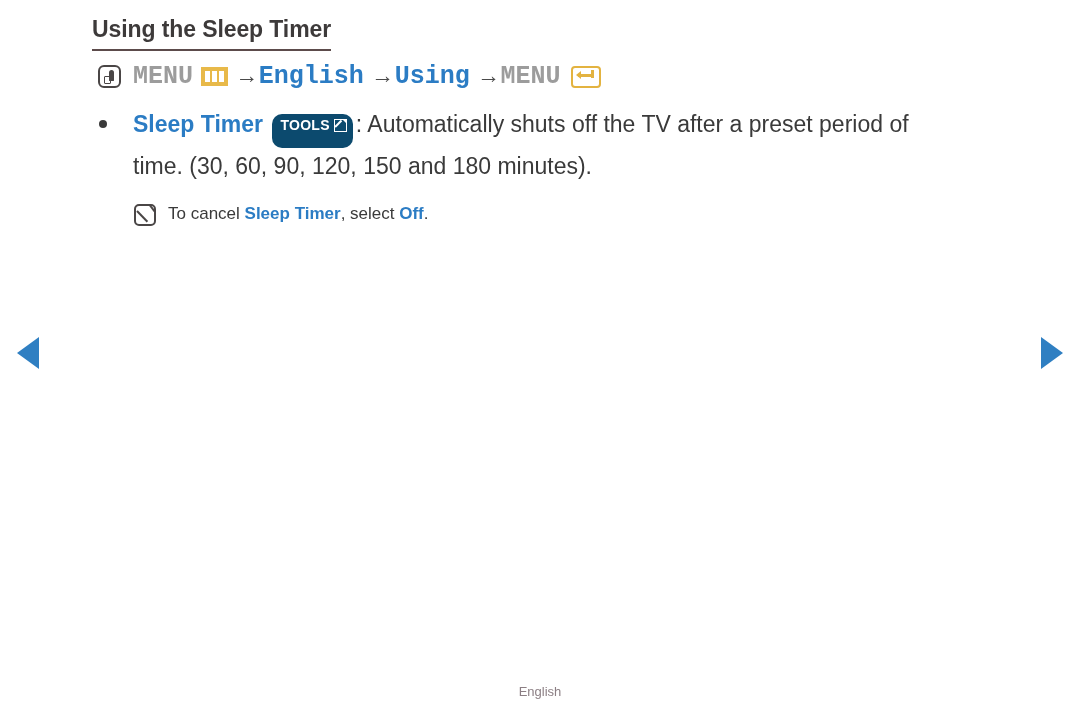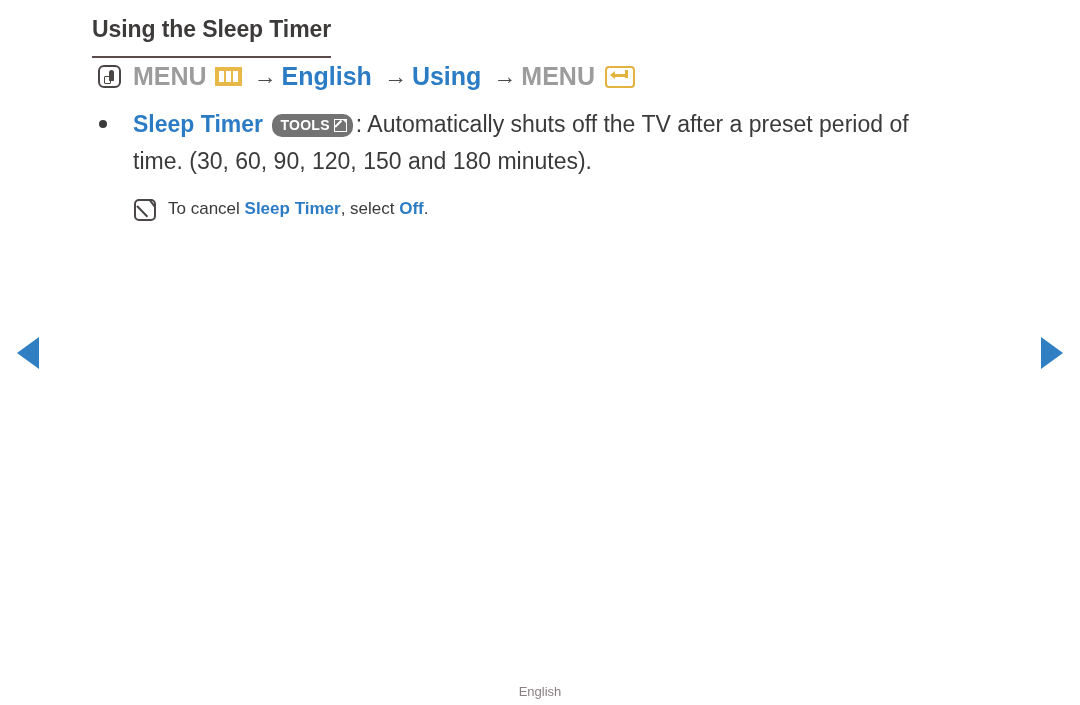--- a/index.html
+++ b/index.html
@@ -19,38 +19,38 @@
 
   
   .page-title {
     position: absolute;
     left: 92px;
     top: 16px;
     font-size: 23px;
     font-weight: bold;
     color: #3d3a3a;
     letter-spacing: -0.1px;
-    padding-bottom: 13px;
+    padding-bottom: 6px;
     border-bottom: 2px solid #5c4b4b;
     display: inline-block;
     white-space: nowrap;
   }
 
   
   .menu-path {
     position: absolute;
     left: 98px;
     top: 62px;
     display: flex;
     align-items: center;
     white-space: nowrap;
     font-size: 25px;
     font-weight: bold;
   }
-  .menu-path > * { margin-right: 7px; }
+  .menu-path > * { margin-right: 7px; font-family: Liberation Mono, monospace; }
   .menu-path > *:last-child { margin-right: 0; }
 
   .txt-gray { color: #9c9c9c; }
   .txt-blue { color: #2b7cc4; }
   .arrow-sep {
     color: #4a4a4a;
     font-size: 23px;
     font-weight: normal;
     margin: 0 5px;
   }
@@ -172,23 +172,23 @@
   }
   .b-blue {
     color: #2b7cc4;
     font-weight: bold;
   }
 
   
   .badge-tools {
     display: inline-flex;
     align-items: center;
-    background: #737373;
+    background: #0c4a6e;
     border-radius: 10px;
-    padding: 1px 6px 1px 8px;
+    padding: 1px 6px 12px 8px;
     height: 21px;
     vertical-align: 2px;
     margin: 0 3px;
   }
   .badge-tools .blabel {
     color: #ffffff;
     font-size: 14px;
     font-weight: bold;
     letter-spacing: 0.3px;
     line-height: 1;

